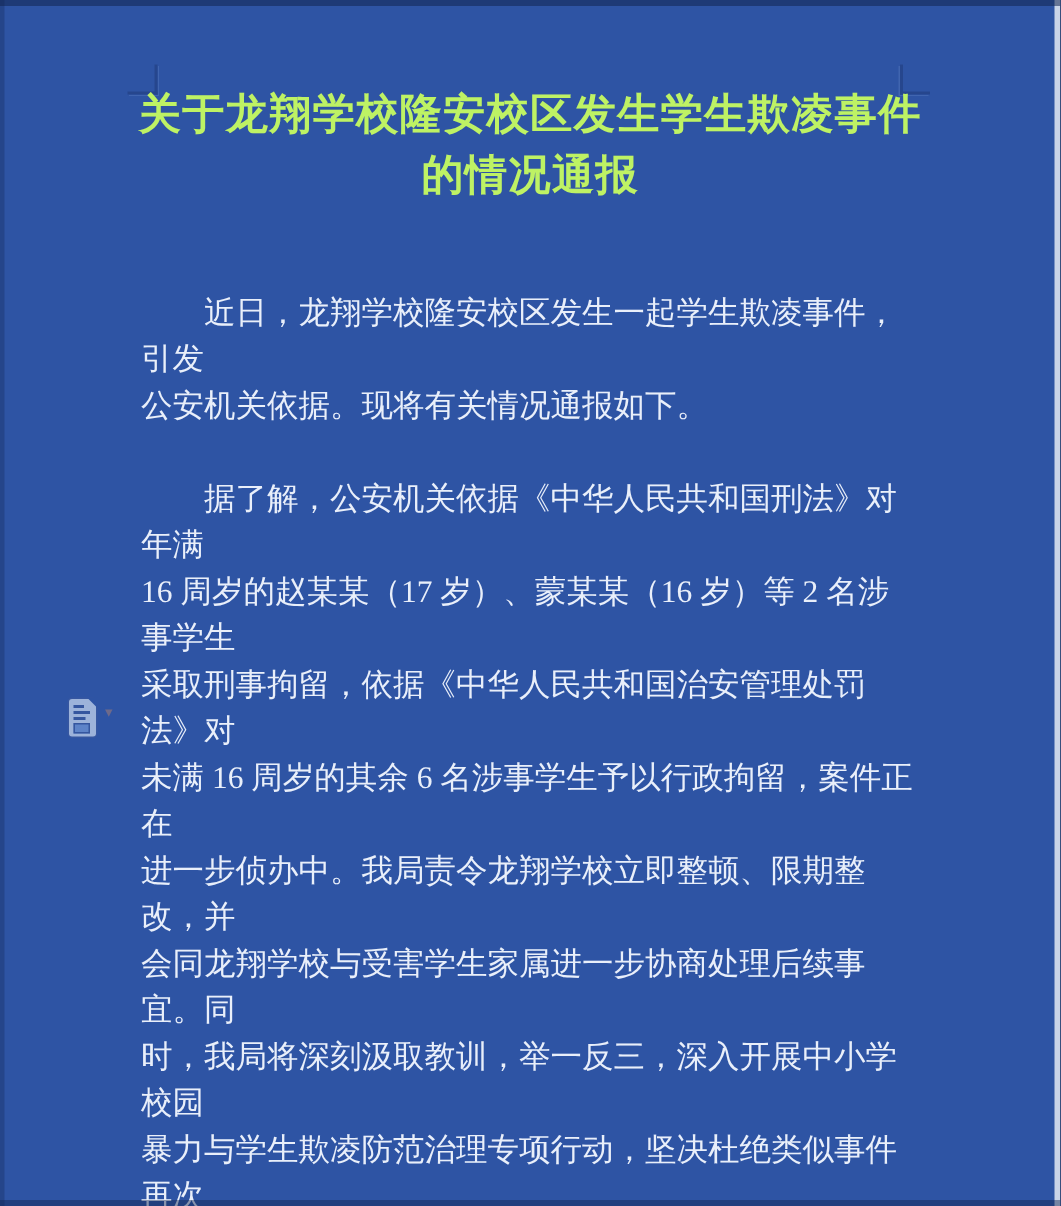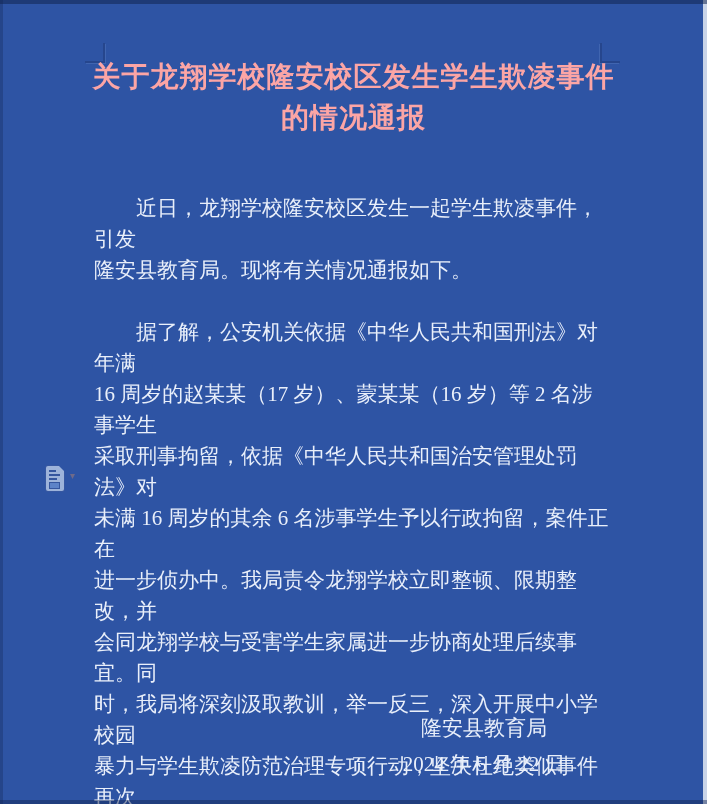--- a/index.html
+++ b/index.html
@@ -30,21 +30,21 @@
     left: 600px; top: 43px;
     border-left: 2px solid #26468d;
     border-bottom: 2px solid #26468d;
     box-shadow: -1px 1px 0 rgba(120,150,210,0.25);
   }
   .doc-title {
     position: absolute; top: 56px; left: 0; width: 707px; margin: 0;
     text-align: center;
     font-weight: bold;
     font-size: 28px; line-height: 41px; letter-spacing: 1px;
-    color: #fca5a5;
+    color: #bef264;
     white-space: pre-line;
   }
   .doc-body {
     position: absolute; top: 162px; left: 94px; width: 518px;
     font-size: 21px; line-height: 31px;
     color: #e9effa;
     white-space: pre-line;
   }
   .doc-body p { margin: 0; padding: 0; }
   .sign-block {
@@ -85,37 +85,33 @@
 <div class="page">
 
   <div class="crop-mark crop-tl"></div>
   <div class="crop-mark crop-tr"></div>
 
   <h1 class="doc-title">关于龙翔学校隆安校区发生学生欺凌事件
 的情况通报</h1>
 
   <div class="doc-body">
     <p>　　近日，龙翔学校隆安校区发生一起学生欺凌事件，引发
-隆安县教育局。现将有关情况通报如下。</p>
+公安机关依据。现将有关情况通报如下。</p>
     <p>　　据了解，公安机关依据《中华人民共和国刑法》对年满
 16 周岁的赵某某（17 岁）、蒙某某（16 岁）等 2 名涉事学生
 采取刑事拘留，依据《中华人民共和国治安管理处罚法》对
 未满 16 周岁的其余 6 名涉事学生予以行政拘留，案件正在
 进一步侦办中。我局责令龙翔学校立即整顿、限期整改，并
 会同龙翔学校与受害学生家属进一步协商处理后续事宜。同
 时，我局将深刻汲取教训，举一反三，深入开展中小学校园
 暴力与学生欺凌防范治理专项行动，坚决杜绝类似事件再次
 发生。</p>
     
   </div>
 
-  <div class="sign-block">
-    <div>隆安县教育局</div>
-    <div>2024 年 5 月 22 日</div>
-  </div>
 
   <div class="paste-widget">
     <div class="paste-icon">
       <i class="pfold"></i>
       <i class="pline pl1"></i>
       <i class="pline pl2"></i>
       <i class="pline pl3"></i>
       <i class="pbox"></i>
     </div>
     <span class="paste-arrow">▾</span>

